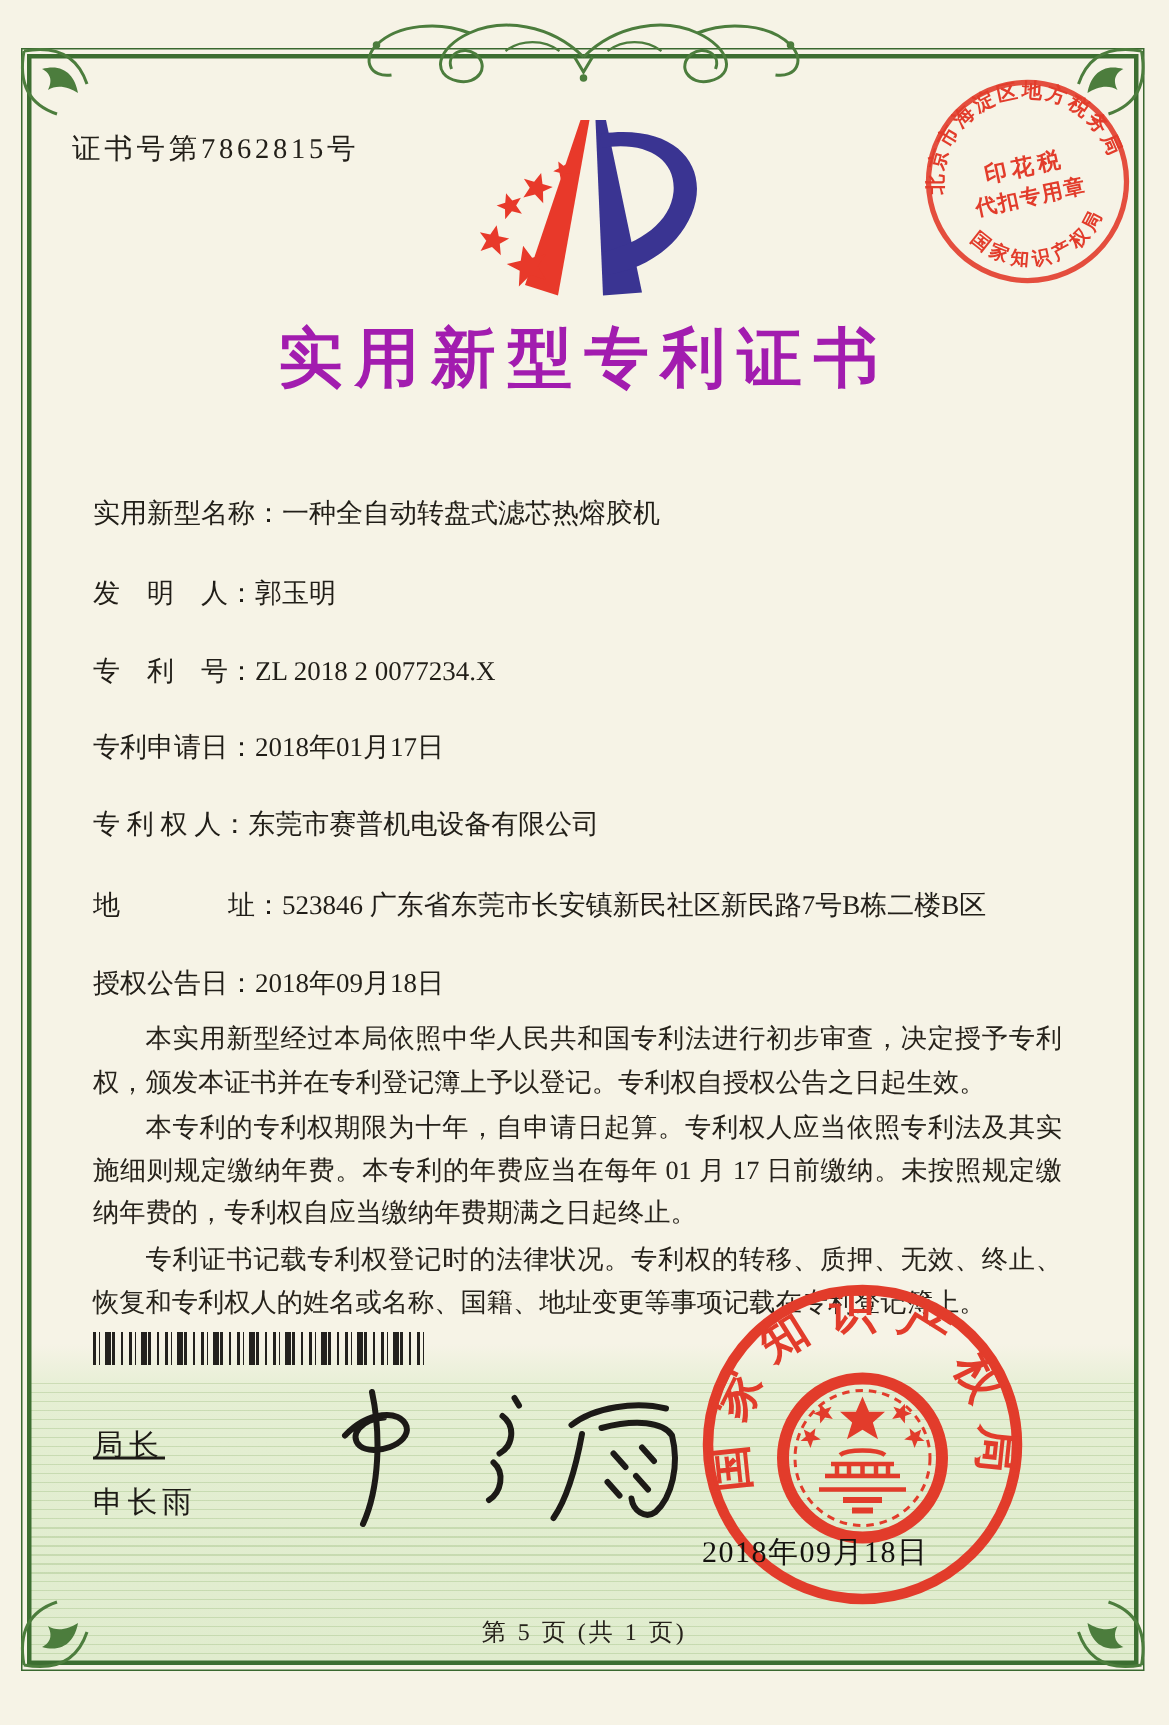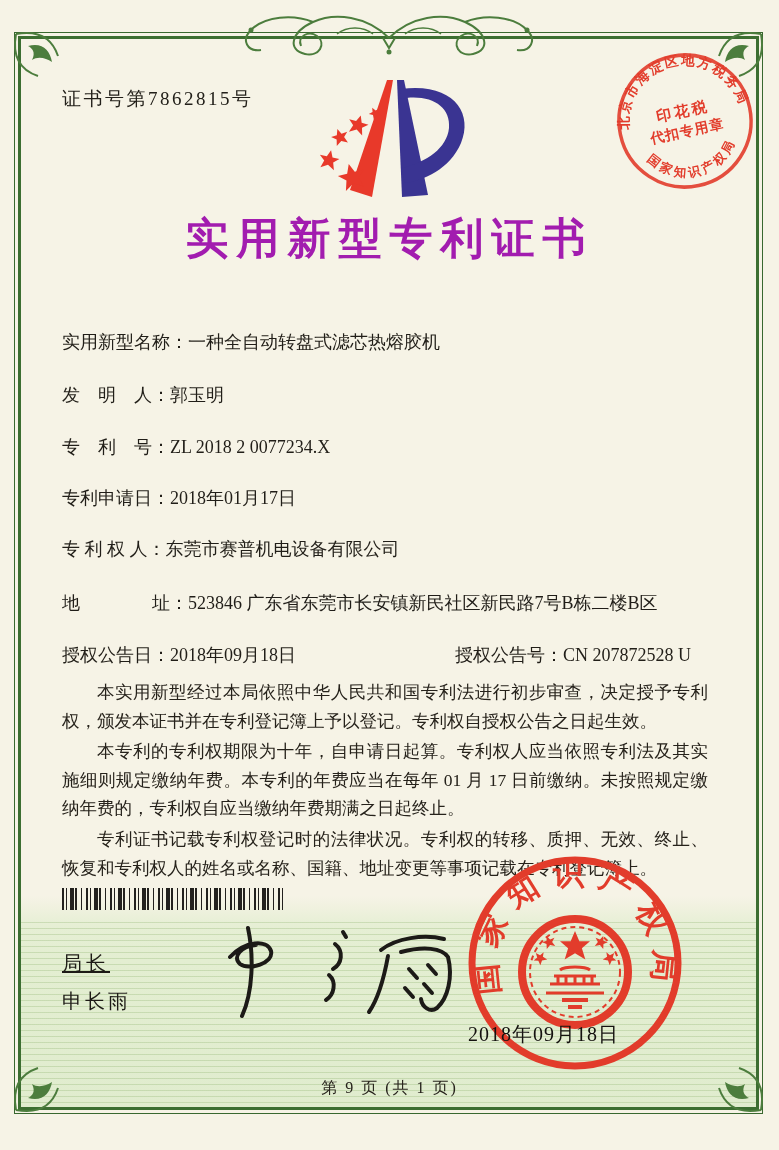--- a/index.html
+++ b/index.html
@@ -19,21 +19,21 @@
   .green-band{
     left:19px;top:896px;width:737px;height:213px;
     background:linear-gradient(180deg,rgba(227,238,209,0) 0%,rgba(227,238,209,.85) 14%,#e3eed1 30%,#e0ecce 100%);
   }
   .green-band .lines{
     position:absolute;left:0;right:0;top:22px;bottom:0;
     background:repeating-linear-gradient(0deg,rgba(138,176,106,.30) 0 1px,rgba(255,255,255,0) 1px 6px);
   }
 
   
-  .cert-no{left:62px;top:86px;font-size:19px;letter-spacing:2.5px;color:#23201a;}
+  .cert-no{left:48px;top:86px;font-size:19px;letter-spacing:2.5px;color:#23201a;}
   .logo{left:300px;top:76px;}
   .tax-stamp{left:610px;top:46px;transform:rotate(-12deg);}
   .title{left:0;top:210px;width:100%;text-align:center;font-size:43px;font-weight:bold;letter-spacing:8px;color:#a21caf;}
 
   
   .fields{left:62px;top:0;width:660px;font-size:18px;}
   .frow{position:absolute;left:0;white-space:nowrap;font-family:Liberation Serif, serif;}
   .frow .lab{color:#211e18;}
   .frow .val{color:#211e18;}
   .row-addr{position:absolute;left:0;width:592px;white-space:normal;line-height:28px;padding-left:61px;text-indent:-61px;}
@@ -162,23 +162,20 @@
   </div>
   <div class="frow" style="top:537px">
     <span class="lab">专 利 权 人：</span><span class="val">东莞市赛普机电设备有限公司</span>
   </div>
   <div class="row-addr" style="top:589px">
     <span class="lab">地　　　　址：</span><span class="val">523846 广东省东莞市长安镇新民社区新民路7号B栋二楼B区</span>
   </div>
   <div class="frow grant-row" style="top:643px;width:660px">
     <span>
       <span class="lab">授权公告日：</span><span class="val">2018年09月18日</span>
-    </span>
-    <span class="right">
-      <span class="lab">授权公告号：</span><span class="val">CN 207872528 U</span>
     </span>
   </div>
 </div>
 
 <div class="abs paras z4">
   <p>本实用新型经过本局依照中华人民共和国专利法进行初步审查，决定授予专利权，颁发本证书并在专利登记簿上予以登记。专利权自授权公告之日起生效。</p>
   <p>本专利的专利权期限为十年，自申请日起算。专利权人应当依照专利法及其实施细则规定缴纳年费。本专利的年费应当在每年 01 月 17 日前缴纳。未按照规定缴纳年费的，专利权自应当缴纳年费期满之日起终止。</p>
   <p>专利证书记载专利权登记时的法律状况。专利权的转移、质押、无效、终止、恢复和专利权人的姓名或名称、国籍、地址变更等事项记载在专利登记簿上。</p>
 </div>
 
@@ -227,13 +224,13 @@
       <path d="M92,126 L134,126 M88,134 L138,134 M84,143 L142,143"></path>
       <path d="M96,126 L96,134 M104,126 L104,134 M113,126 L113,134 M122,126 L122,134 M130,126 L130,134"></path>
       <path d="M98,120 C103,116 123,116 128,120"></path>
       <path d="M100,150 L126,150" stroke-width="4"></path>
       <path d="M106,157 L120,157" stroke-width="4"></path>
     </g>
   </g>
 </svg>
 <div class="abs seal-date">2018年09月18日</div>
 
-<div class="abs footer z4">第 9 页 (共 1 页)</div>
+<div class="abs footer z4">第 5 页 (共 1 页)</div>
 
 </body></html>

